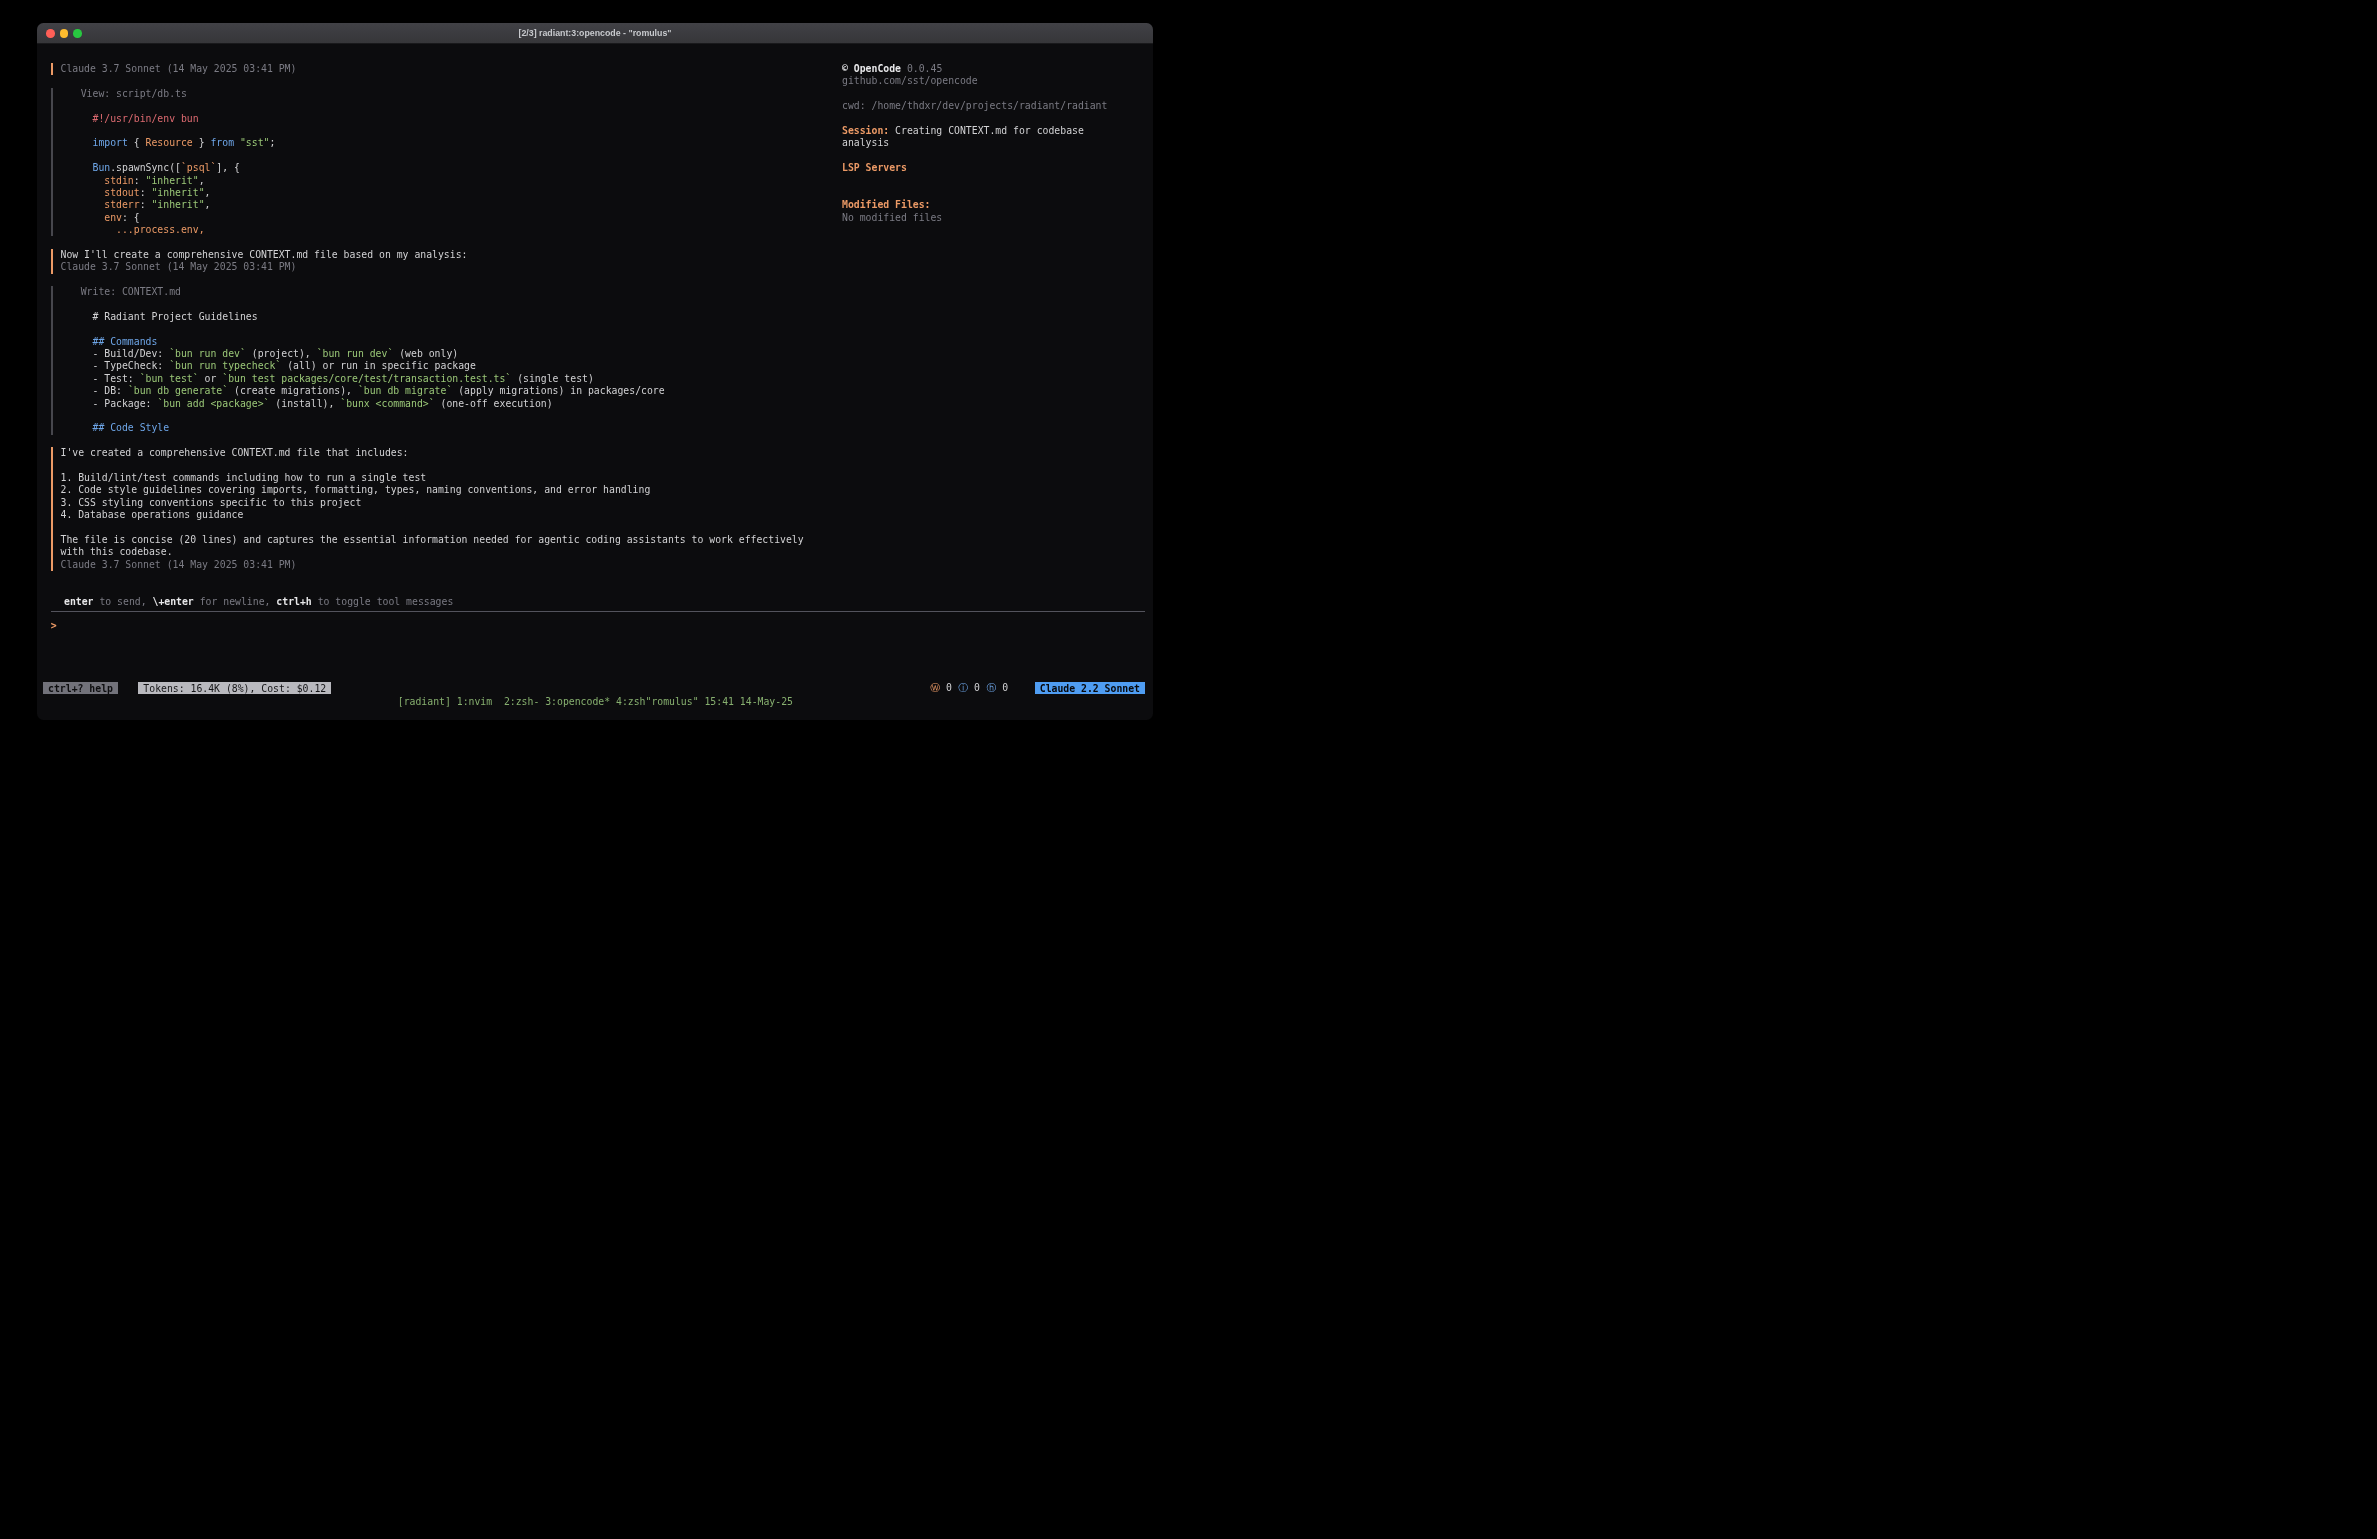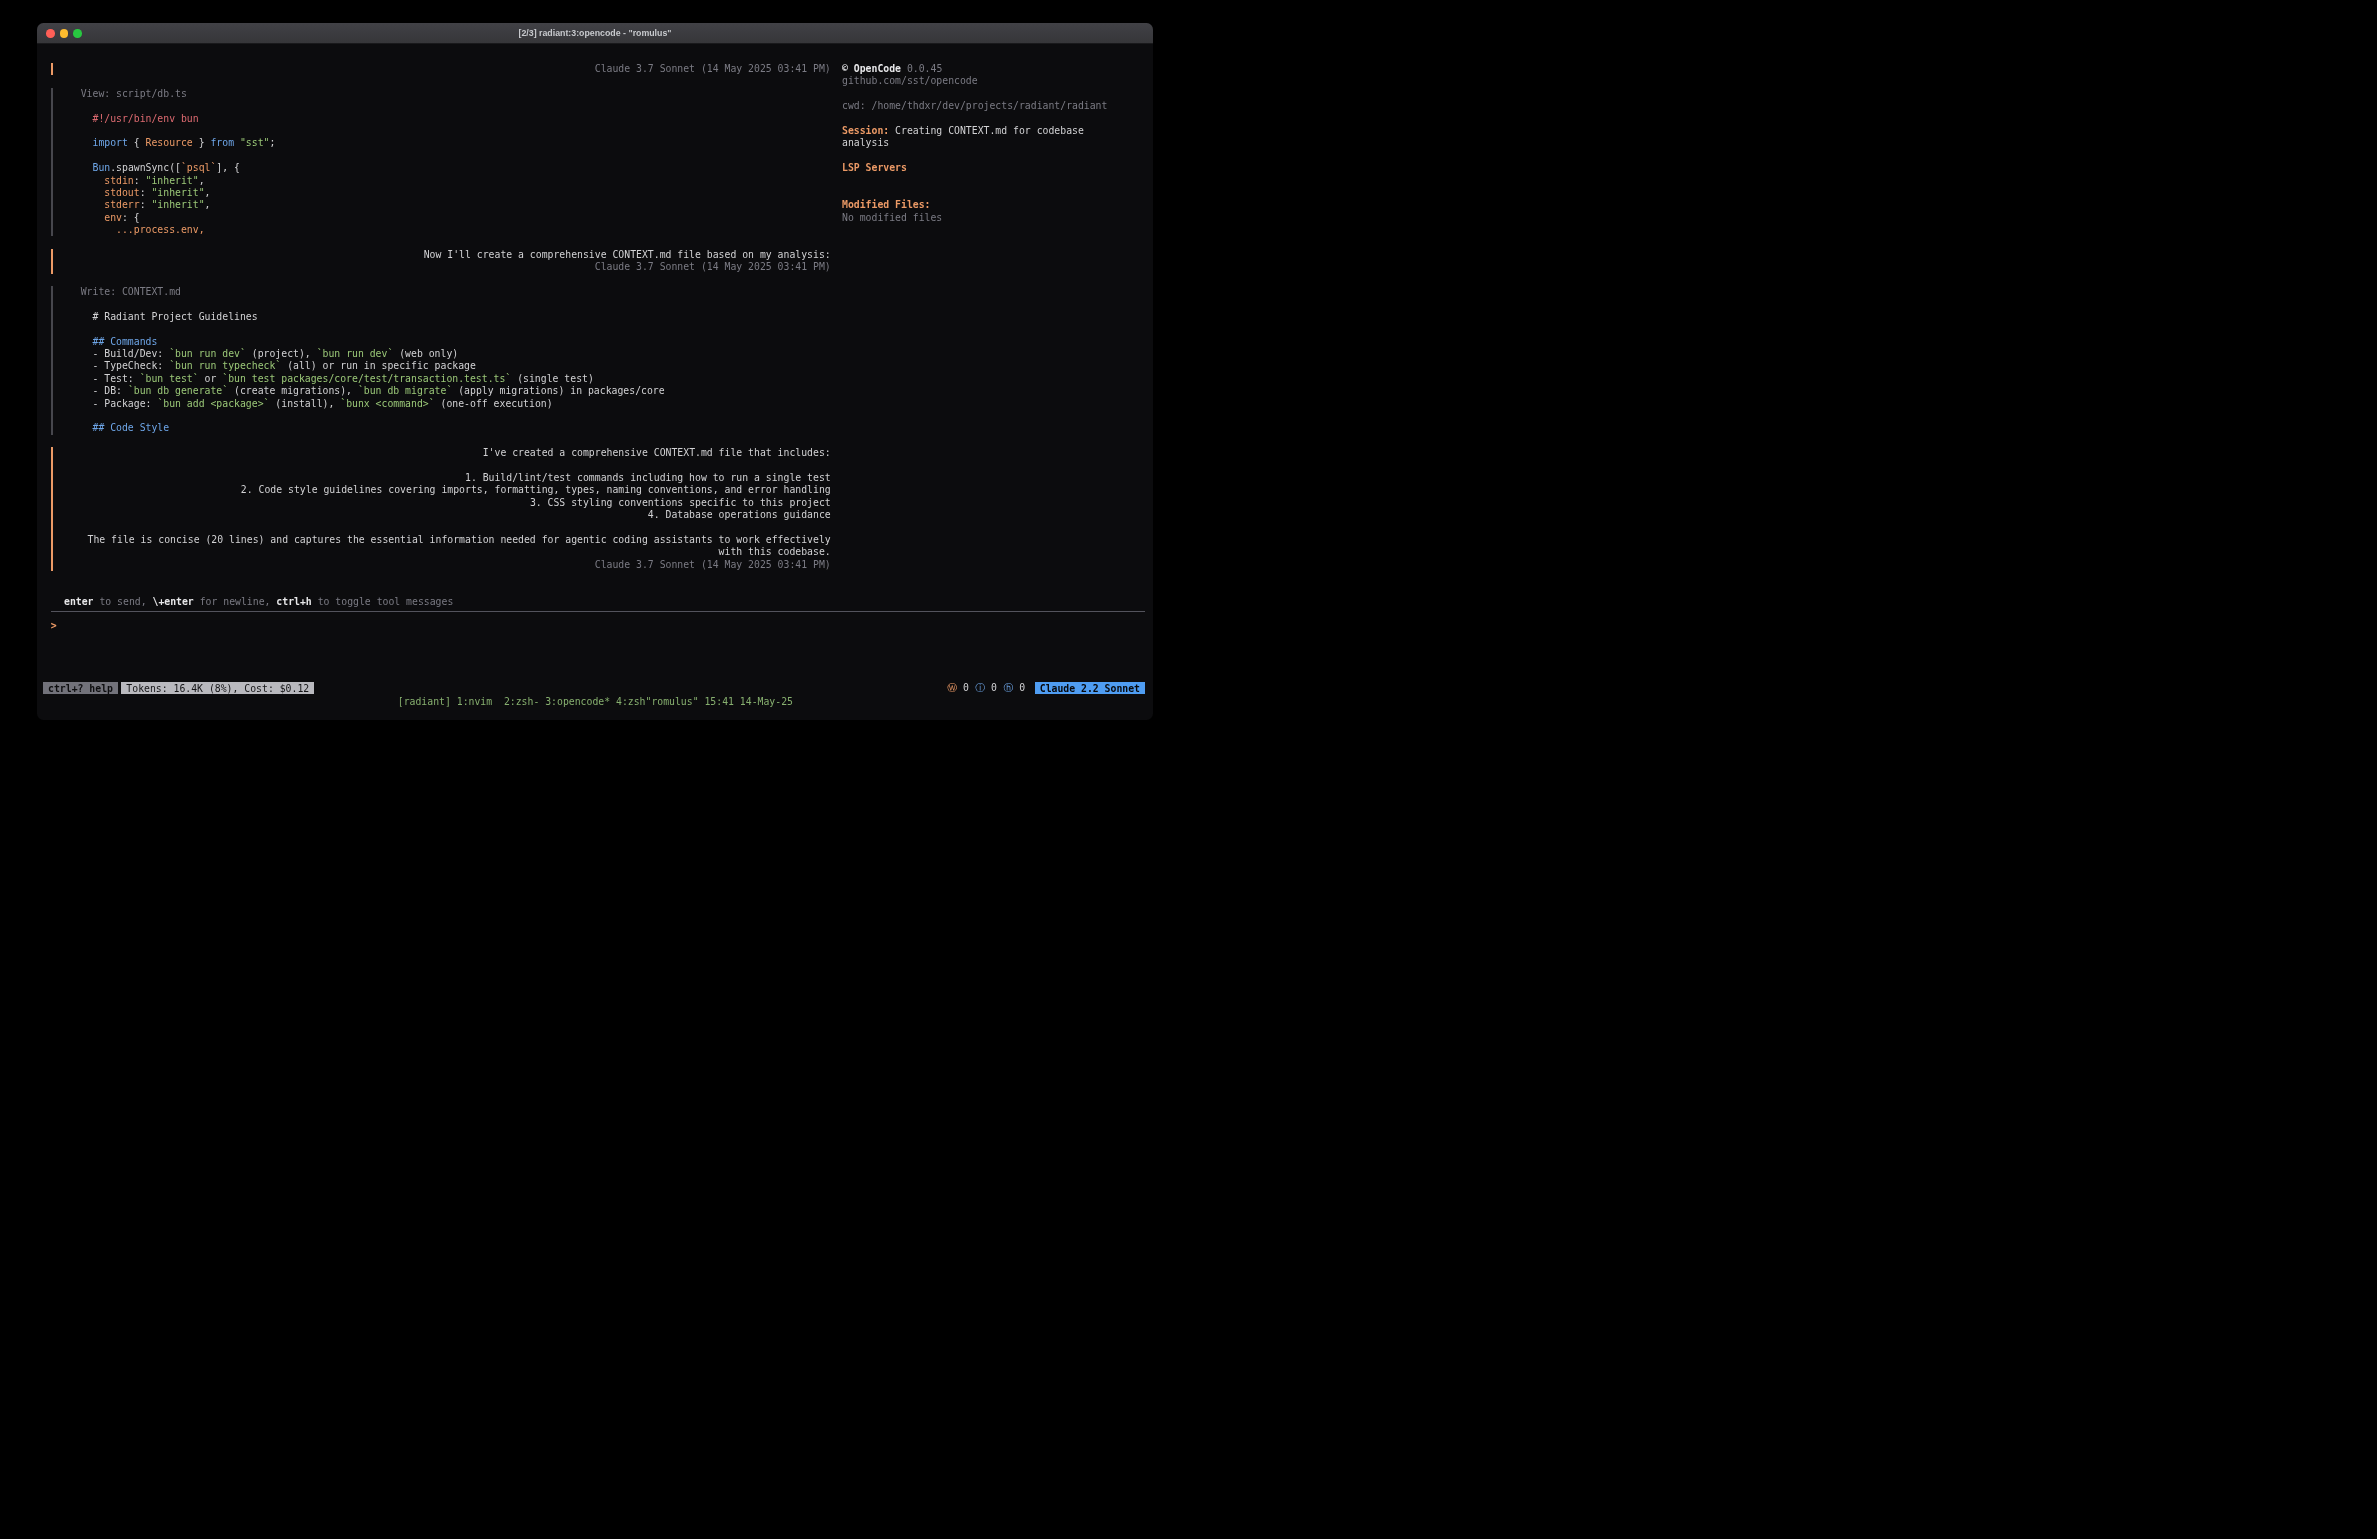--- a/index.html
+++ b/index.html
@@ -28,31 +28,31 @@
   .c-g  { color:var(--gray,#7b7b84); }
   .c-o  { color:var(--orange,#ec9a66); }
   .c-ob { color:var(--orange,#ec9a66); font-weight:700; }
   .c-b  { color:var(--blue,#6ea6e8); }
   .c-gn { color:var(--green,#9bc878); }
   .c-r  { color:var(--red,#dd6a70); }
 
   .chat { position:absolute; left:13.7px; top:40px; width:780px; }
   .block { border-left:2.6px solid var(--bar-gray,#47474d); padding-left:7.8px; }
   .block + .block { margin-top:12.4px; }
-  .bar-orange { border-left-color:var(--orange,#ec9a66);text-align:right; }
+  .bar-orange { border-left-color:var(--orange,#ec9a66); }
   .bar-gray   { border-left-color:var(--bar-gray,#47474d);padding-left:28px; }
 
   .sidebar { position:absolute; left:805px; top:40px; right:7.8px; }
 
   .helpline  { position:absolute; left:27px; top:573px; }
   .separator { position:absolute; left:13.7px; right:7.8px; top:588px; height:0.7px; background:#53535c; }
   .promptline{ position:absolute; left:13.7px; top:597px; font-size:9.8px; line-height:12.4px; }
 
   .statusbar { position:absolute; left:5.9px; right:7.8px; top:659px; height:12.4px;
-               display:flex; align-items:center; gap:3px; font-size:9.8px; }
+               display:flex; align-items:center; gap:20px; font-size:9.8px; }
   .chip { display:inline-flex; align-items:center; height:12.4px; padding:0 5.2px; white-space:pre; }
   .chip-help   { background:var(--chip-help-bg,#72727a);  color:#0d0d0f; font-weight:700; }
   .chip-tokens { background:var(--chip-tokens-bg,#b9b9be); color:#141416; }
   .chip-model  { background:var(--chip-model-bg,#4f9df2); color:#08080a; font-weight:700; margin-left:6.5px; }
   .sb-spacer { flex:1; }
   .diags { display:inline-flex; gap:6.5px; }
   .diag { white-space:pre; }
   .diag-icon.orange { color:var(--orange,#ec9a66); }
   .diag-icon.blue   { color:var(--blue,#6ea6e8); }
   .diag-count { color:var(--white,#d2d2d4); }

